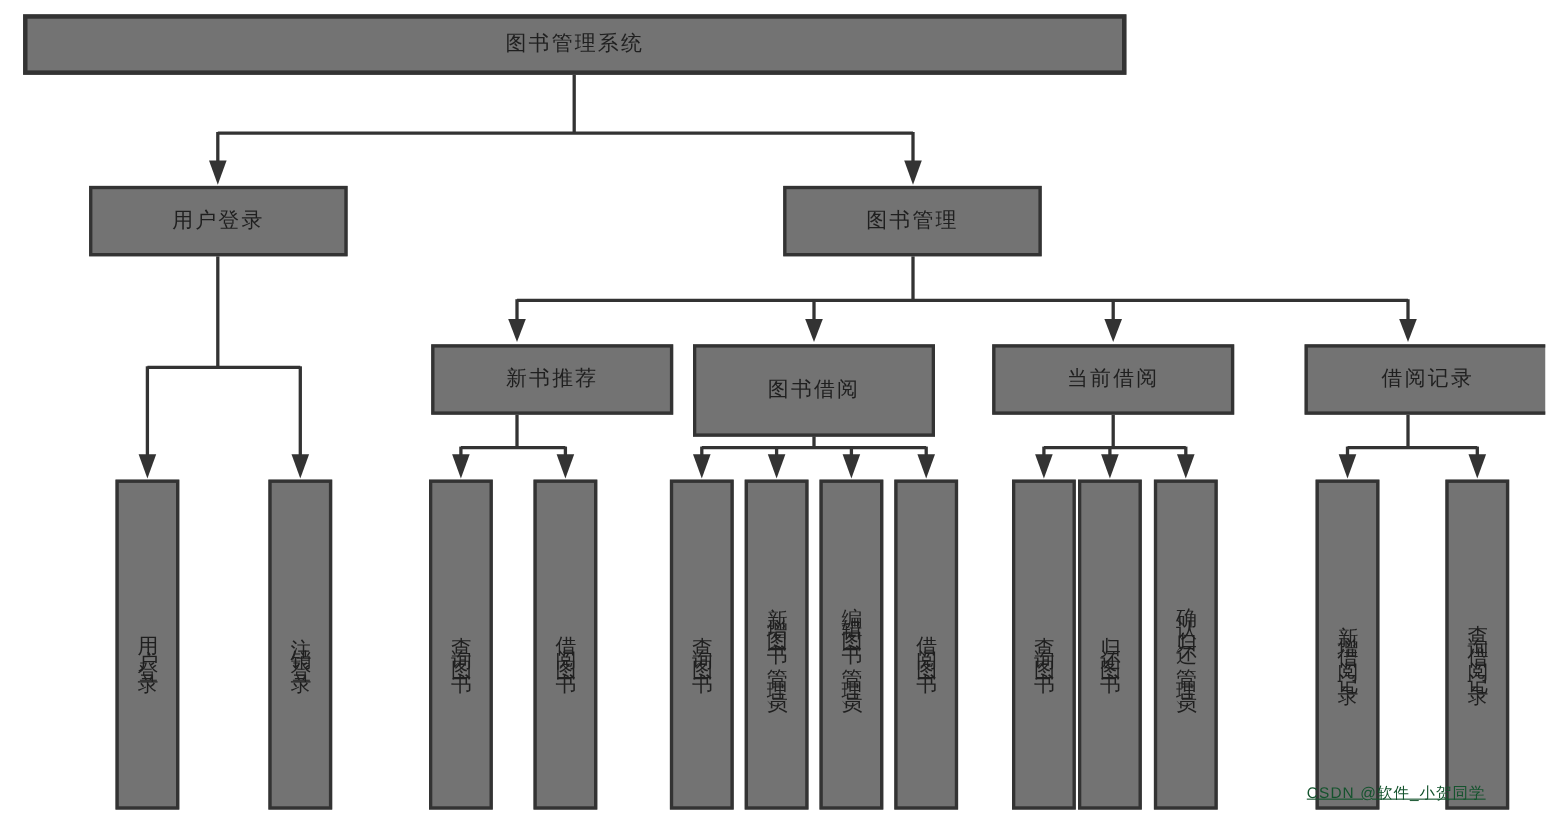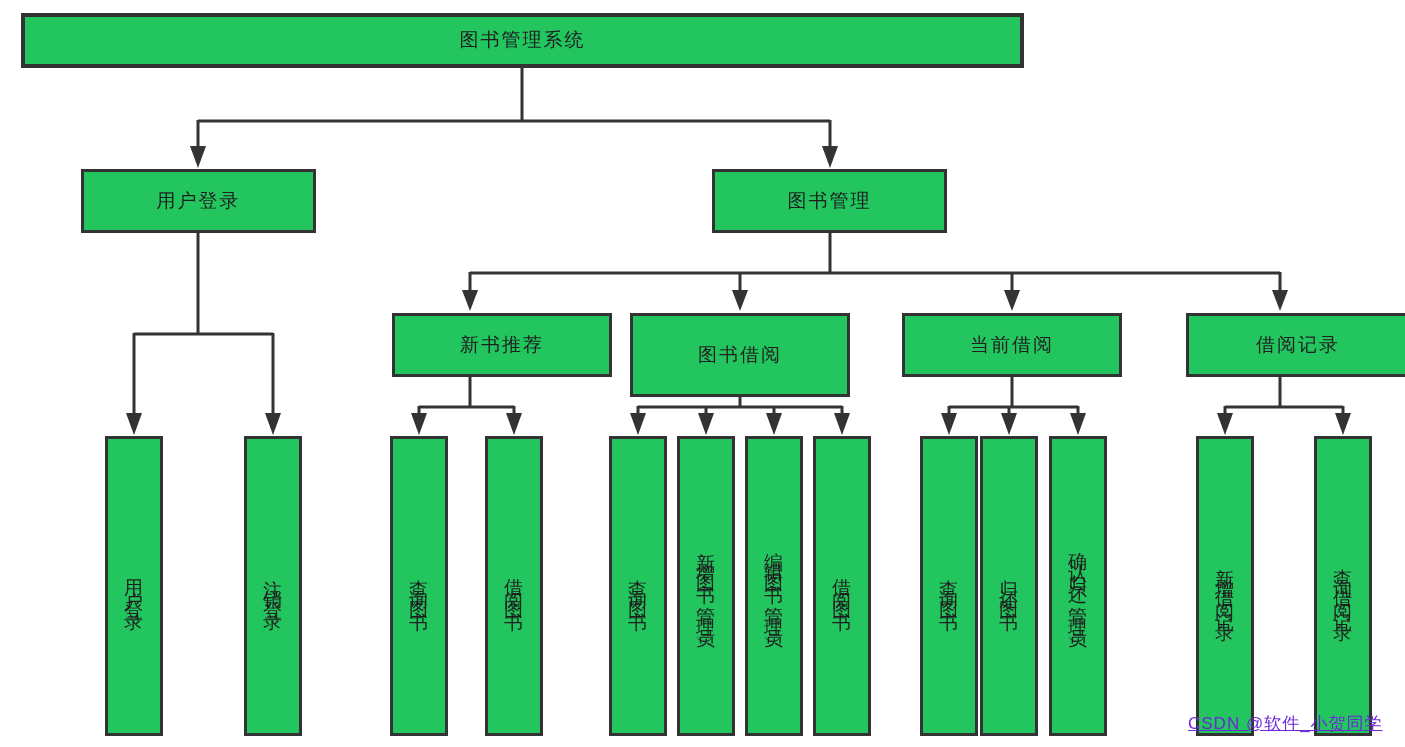--- a/index.html
+++ b/index.html
@@ -16,21 +16,21 @@
     overflow: hidden;
   }
   .connectors {
     position: absolute;
     left: 0;
     top: 0;
   }
   .node {
     position: absolute;
     box-sizing: border-box;
-    background: #22c55e;
+    background: #737373;
     border: 3px solid #333333;
     display: flex;
     align-items: center;
     justify-content: center;
     font-size: 19px;
     color: #1f1f1f;
     letter-spacing: 2px;
     text-align: center;
     line-height: 1.2;
   }
@@ -40,22 +40,22 @@
   .node.vert {
     writing-mode: vertical-rl;
     text-orientation: mixed;
     letter-spacing: 11px;
     line-height: 1;
   }
   .watermark {
     position: absolute;
     left: 1188px;
     top: 712px;
-    font-size: 17px;
-    color: #6d28d9;
+    font-size: 14px;
+    color: #14532d;
     text-decoration: underline;
     letter-spacing: 1px;
     white-space: nowrap;
   }
 </style>
 </head>
 <body>
 
 <div class="stage">
 

